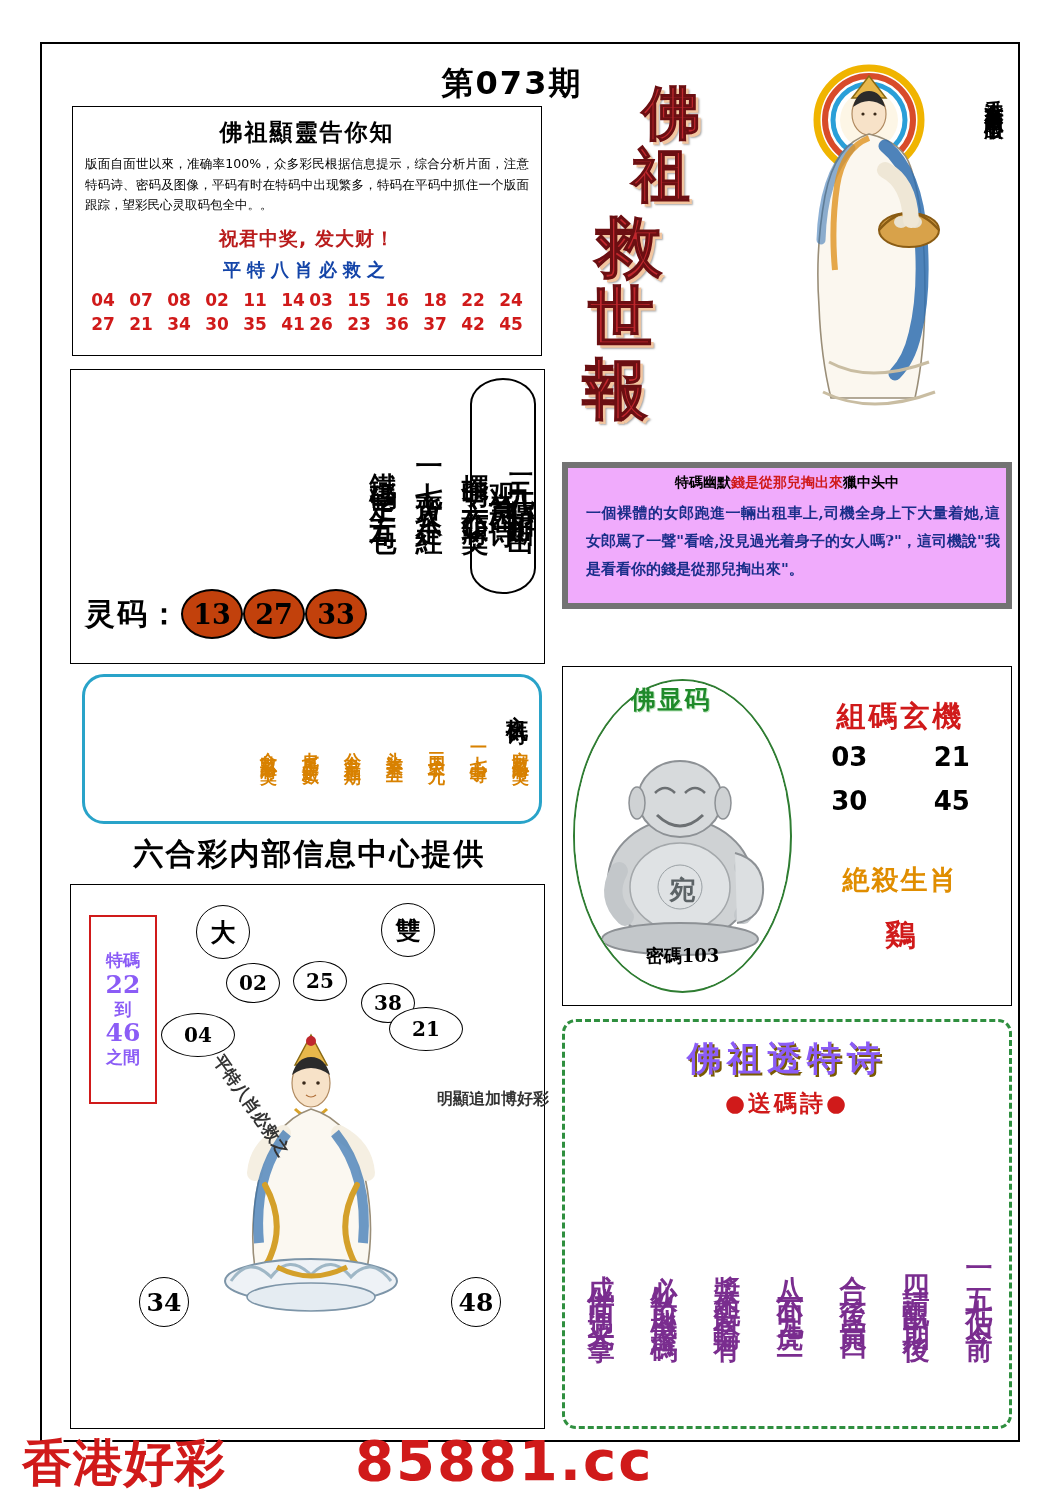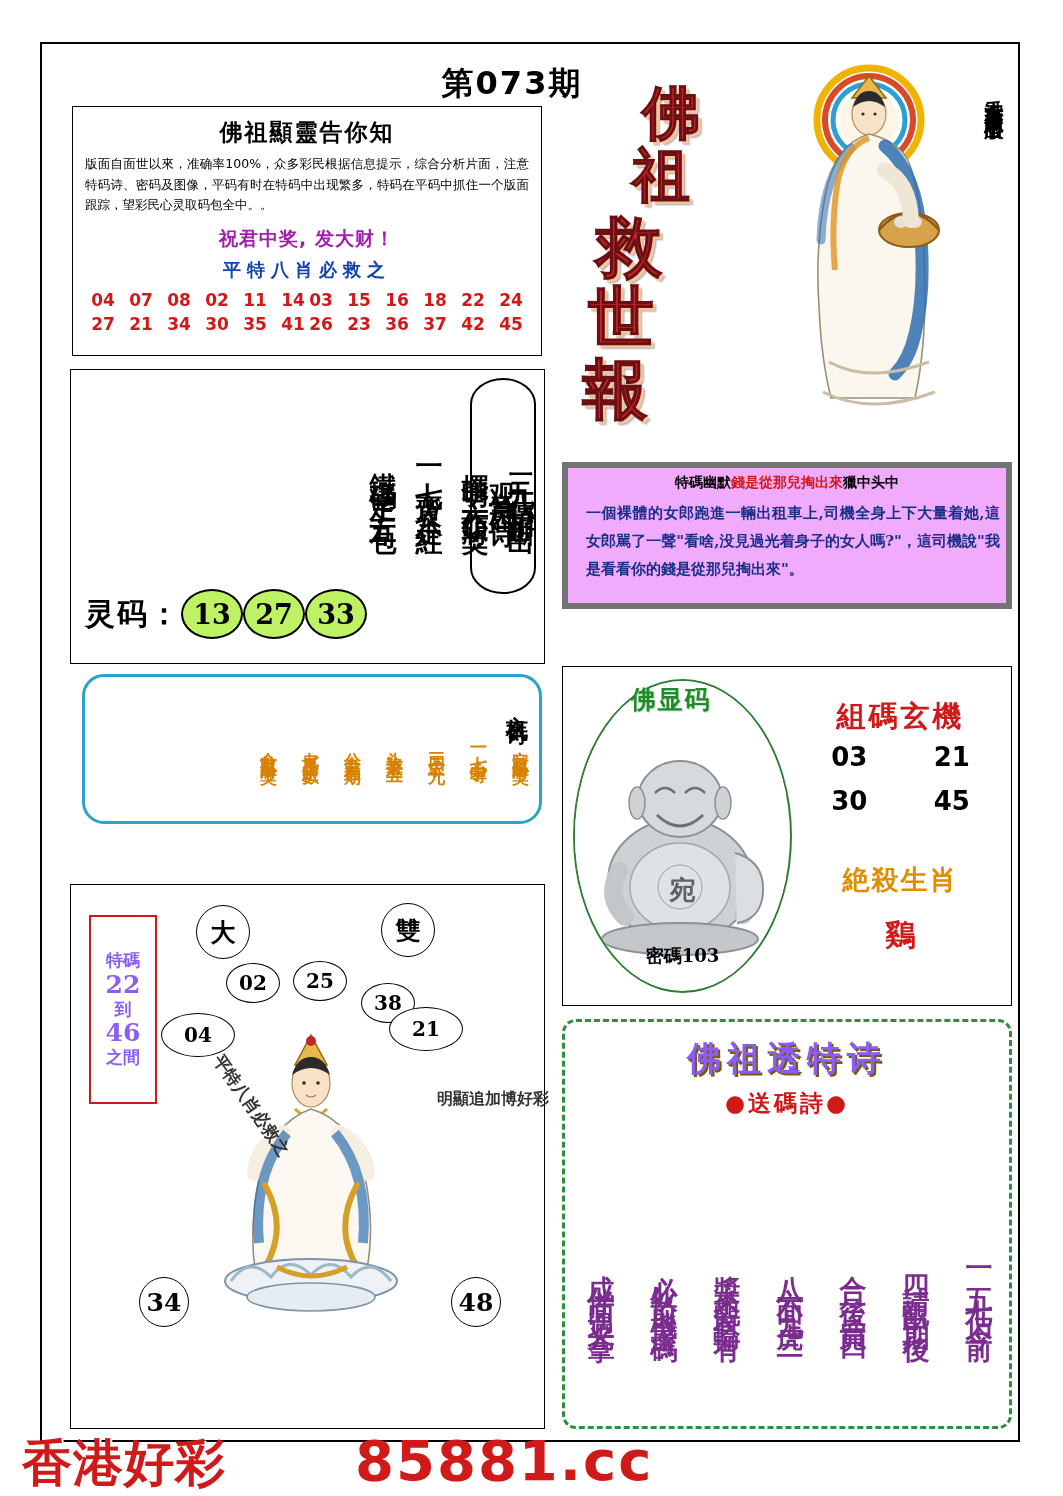--- a/index.html
+++ b/index.html
@@ -26,21 +26,21 @@
     border:1px solid #000;background:#fff;box-sizing:border-box;
   }
   .announce h2{
     margin:10px 0 6px 0;text-align:center;font-size:23px;font-weight:bold;color:#000;
     letter-spacing:2px;
   }
   .announce p{
     margin:0 12px;font-size:12.5px;line-height:1.65;color:#000;text-align:justify;
   }
   .announce .wish{
-    margin-top:10px;text-align:center;color:#a21caf;font-size:19px;font-weight:bold;
+    margin-top:10px;text-align:center;color:#b91c1c;font-size:19px;font-weight:bold;
     letter-spacing:1px;
   }
   .announce .wish2{
     margin-top:6px;text-align:center;color:#1344a8;font-size:18px;font-weight:bold;
     letter-spacing:6px;
   }
   .numgrid{
     margin-top:8px;display:flex;justify-content:space-between;padding:0 18px;
   }
   .numcol{display:flex;flex-direction:column;gap:4px;}
@@ -106,21 +106,21 @@
     position:absolute;left:14px;top:216px;width:450px;height:56px;
     display:flex;align-items:center;gap:0;
   }
   .lingma .result .lbl{
     font-size:30px;font-weight:bold;font-family:"DejaVu Serif",serif;letter-spacing:2px;
   }
   .ball{
     width:58px;height:46px;border:2px solid #000;border-radius:50%;
     display:flex;align-items:center;justify-content:center;
     font-size:27px;font-weight:bold;font-family:"DejaVu Serif",serif;
-    background:#bef264;
+    background:#c2410c;
     text-align:center;
   }
   
   .xuanji{
     position:absolute;left:40px;top:630px;width:460px;height:150px;
     border:3px solid #29a3c9;border-radius:22px;background:#fff;box-sizing:border-box;
   }
   .xuanji .inner{
     position:absolute;left:8px;top:8px;width:440px;height:130px;
     display:flex;flex-direction:row-reverse;gap:2px;justify-content:flex-start;
@@ -382,20 +382,21 @@
       <div class="xcol">定數必中獎</div>
       <div class="xcol">一七心中尋</div>
       <div class="xcol">三四求二九</div>
       <div class="xcol">头奖来三五</div>
       <div class="xcol">分合定在期</div>
       <div class="xcol">七尾是定數</div>
       <div class="xcol">合數必中獎</div>
     </div>
   </div>
 
+  <div class="center-slogan">六合彩内部信息中心提供</div>
 
   <div class="pic-box">
     <div class="tm-badge">
       <div class="s">特碼</div>
       <div class="n">22</div>
       <div class="s">到</div>
       <div class="n">46</div>
       <div class="s">之間</div>
     </div>
 

